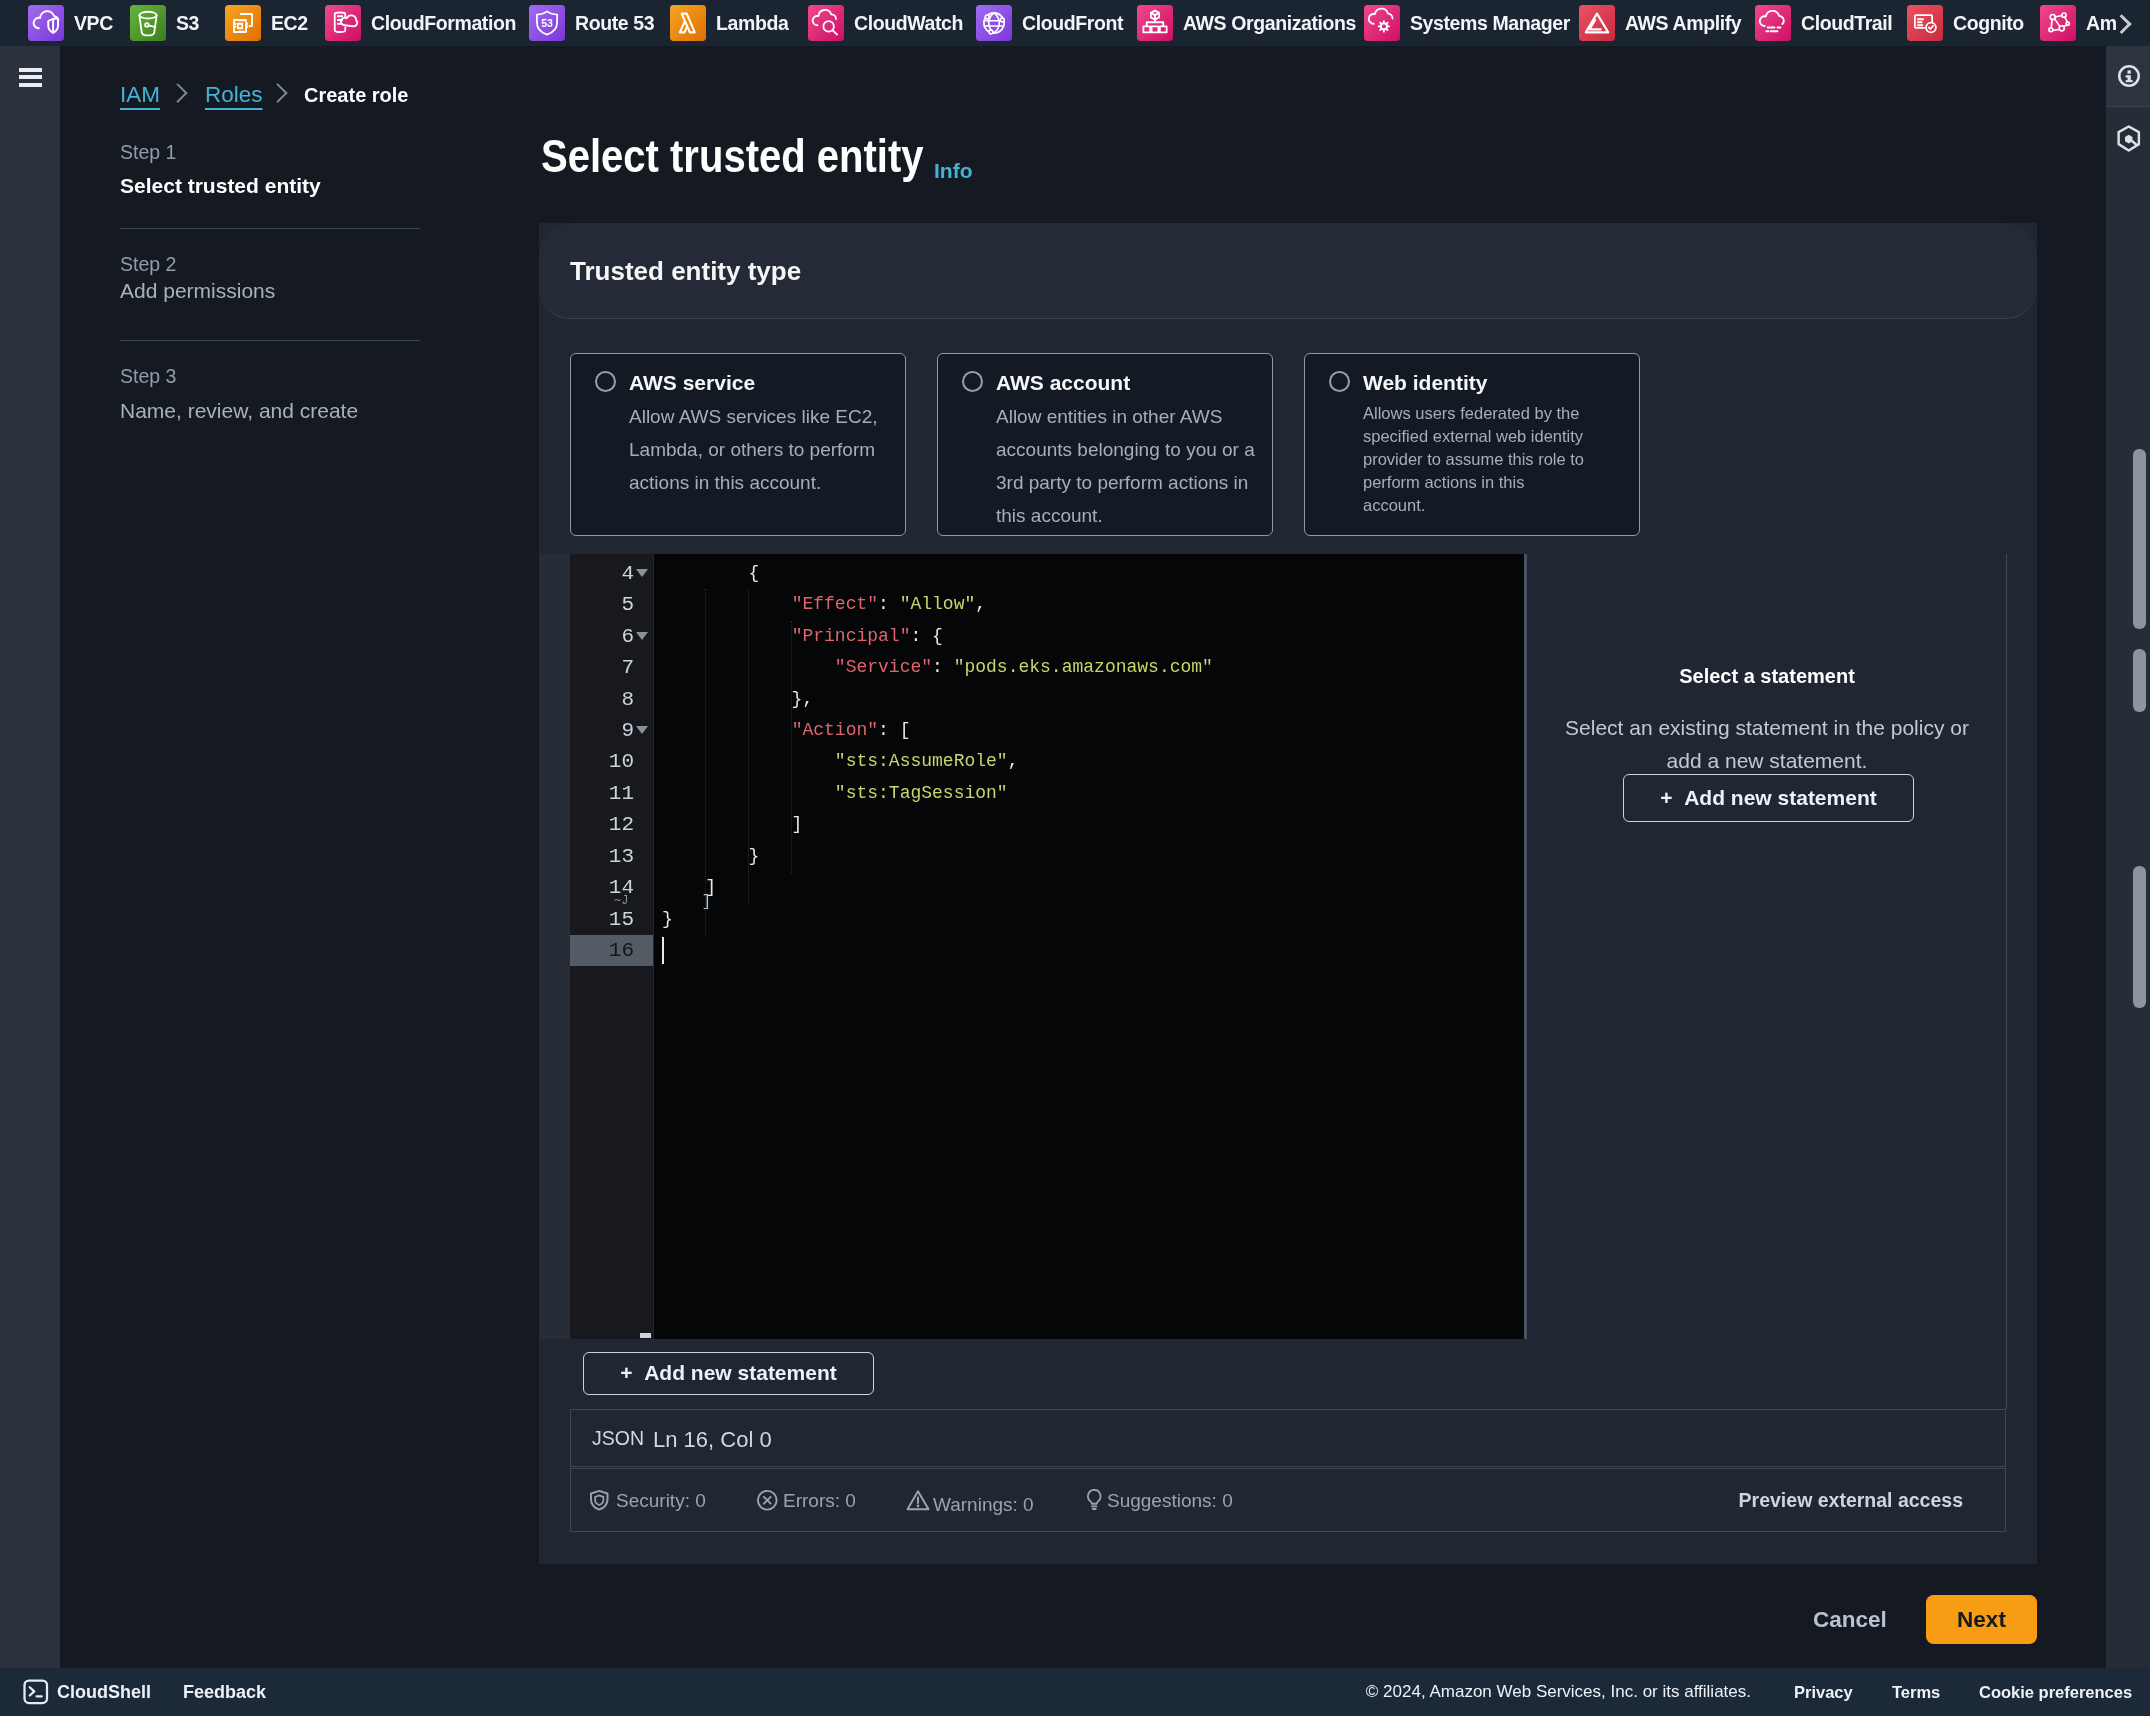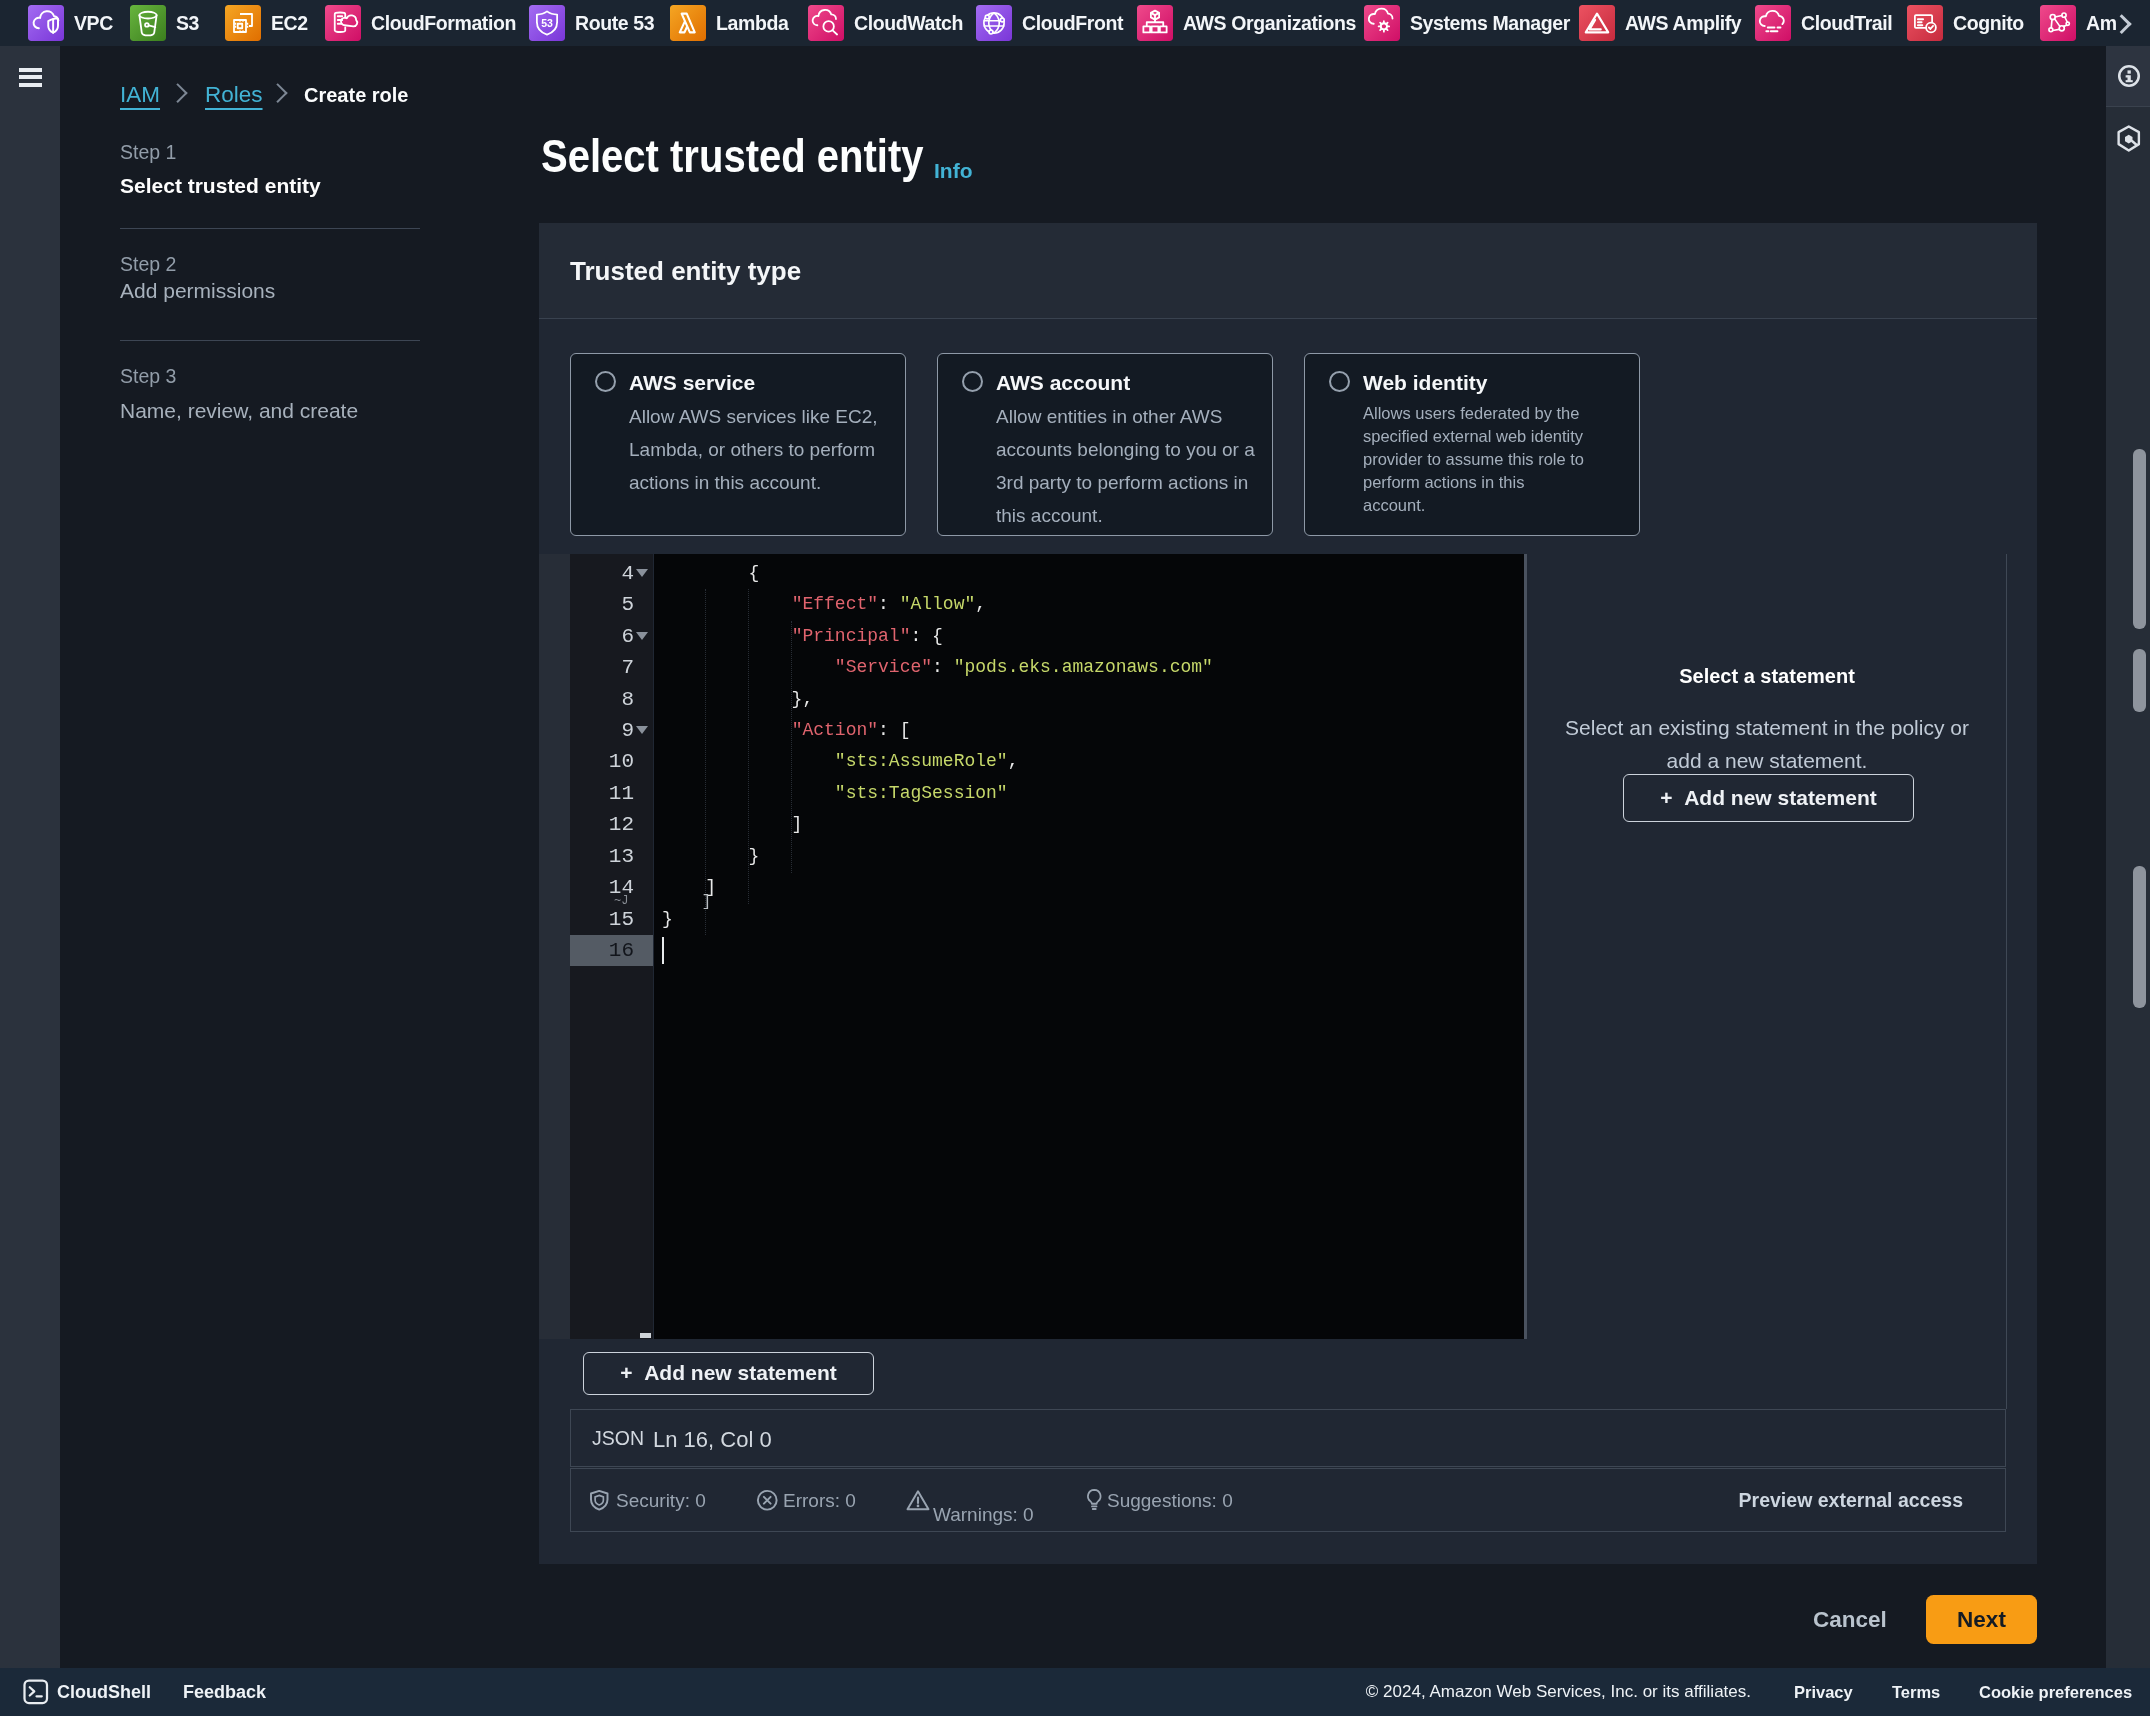--- a/index.html
+++ b/index.html
@@ -29,21 +29,21 @@
   .steplbl { position:absolute; left:120px; color:#929da9; font-size:19.5px; }
   .steptitle { position:absolute; left:120px; font-size:21px; color:#a7b1bc; }
   .stepdiv { position:absolute; left:120px; width:300px; height:0; border-top:1.5px solid #3d4654; }
 
   
   #h1 { position:absolute; left:541px; top:129px; font-size:46px; font-weight:700; color:#fdfefe; transform:scaleX(0.87); transform-origin:0 0; }
   #h1info { position:absolute; left:934px; top:159px; font-size:21px; font-weight:700; color:#42b3d5; }
 
   
   #container { position:absolute; left:539px; top:223px; width:1498px; height:1341px; background:#202733; }
-  #cheader { position:absolute; left:0; top:0; width:1498px; height:96px; background:#242b36; border-bottom:1.5px solid #39424f; }
+  #cheader { position:absolute; left:0; top:0; width:1498px; height:96px; background:#242b36; border-bottom:1.5px solid #39424f;border-radius:31px; }
   #cheader span { position:absolute; left:31px; top:33px; font-size:26px; font-weight:700; color:#f4f6f8; }
 
   .card { position:absolute; top:130px; width:336px; height:183px; background:#131a23; border:1.5px solid #8e99a7; border-radius:6px; }
   .radio { position:absolute; left:24px; top:16.5px; width:21px; height:21px; border:2.2px solid #95a0ad; border-radius:50%; }
   .cardtitle { position:absolute; left:58px; top:16.5px; font-size:21px; font-weight:700; color:#f5f7f9; }
   .carddesc { position:absolute; left:58px; top:46px; font-size:19px; line-height:33px; color:#a4afbc; }
 
   
   #edstrip { position:absolute; left:0; top:331px; width:31px; height:785px; background:#272d37; }
   #gutter { position:absolute; left:31px; top:331px; width:83px; height:785px; background:#17191f; }
@@ -401,21 +401,21 @@
           <path d="M16 3L30 27H2z" fill="none" stroke="#99a4b1" stroke-width="2.6" stroke-linejoin="round"></path>
           <path d="M16 11.5v7" stroke="#99a4b1" stroke-width="2.8" stroke-linecap="round"></path>
           <circle cx="16" cy="22.5" r="1.8" fill="#99a4b1"></circle>
         </svg>
       <svg style="position:absolute; left:512px; top:19px;" width="22.5" height="24" viewBox="0 0 30 32">
           <path d="M15 2.5a8.5 8.5 0 0 1 5 15.3c-1.3 1-1.8 2-1.8 3.2h-6.4c0-1.2-.5-2.2-1.8-3.2A8.5 8.5 0 0 1 15 2.5z" fill="none" stroke="#99a4b1" stroke-width="2.4" stroke-linejoin="round"></path>
           <path d="M12 24.5h6M13 28h4" stroke="#99a4b1" stroke-width="2.4" stroke-linecap="round"></path>
         </svg>
       <span style="position:absolute; left:45px; top:21px; font-size:19px; color:#99a4b1;">Security: 0</span>
       <span style="position:absolute; left:212px; top:21px; font-size:19px; color:#99a4b1;">Errors: 0</span>
-      <span style="position:absolute; left:362px; top:35px; font-size:19px; color:#99a4b1;">Warnings: 0</span>
+      <span style="position:absolute; left:362px; top:25px; font-size:19px; color:#99a4b1;">Warnings: 0</span>
       <span style="position:absolute; left:536px; top:21px; font-size:19px; color:#99a4b1;">Suggestions: 0</span>
       <span style="position:absolute; right:42px; top:19.5px; font-size:19.5px; font-weight:700; color:#cdd6e0;padding-left:46px;">Preview external access</span>
     </div>
   </div>
 
   <div class="abs" style="left:1813px; top:1607px; font-size:22.5px; font-weight:700; color:#b9c3cd;">Cancel</div>
   <div class="abs" style="left:1926px; top:1595px; width:111px; height:49px; background:#f89c14; border-radius:7.5px; text-align:center; line-height:49px; font-size:22.5px; font-weight:700; color:#141b24;">Next</div>
 
   <div id="footer">
     <svg style="position:absolute; left:23px; top:11.2px;" width="25.5" height="25.5" viewBox="0 0 34 34">

